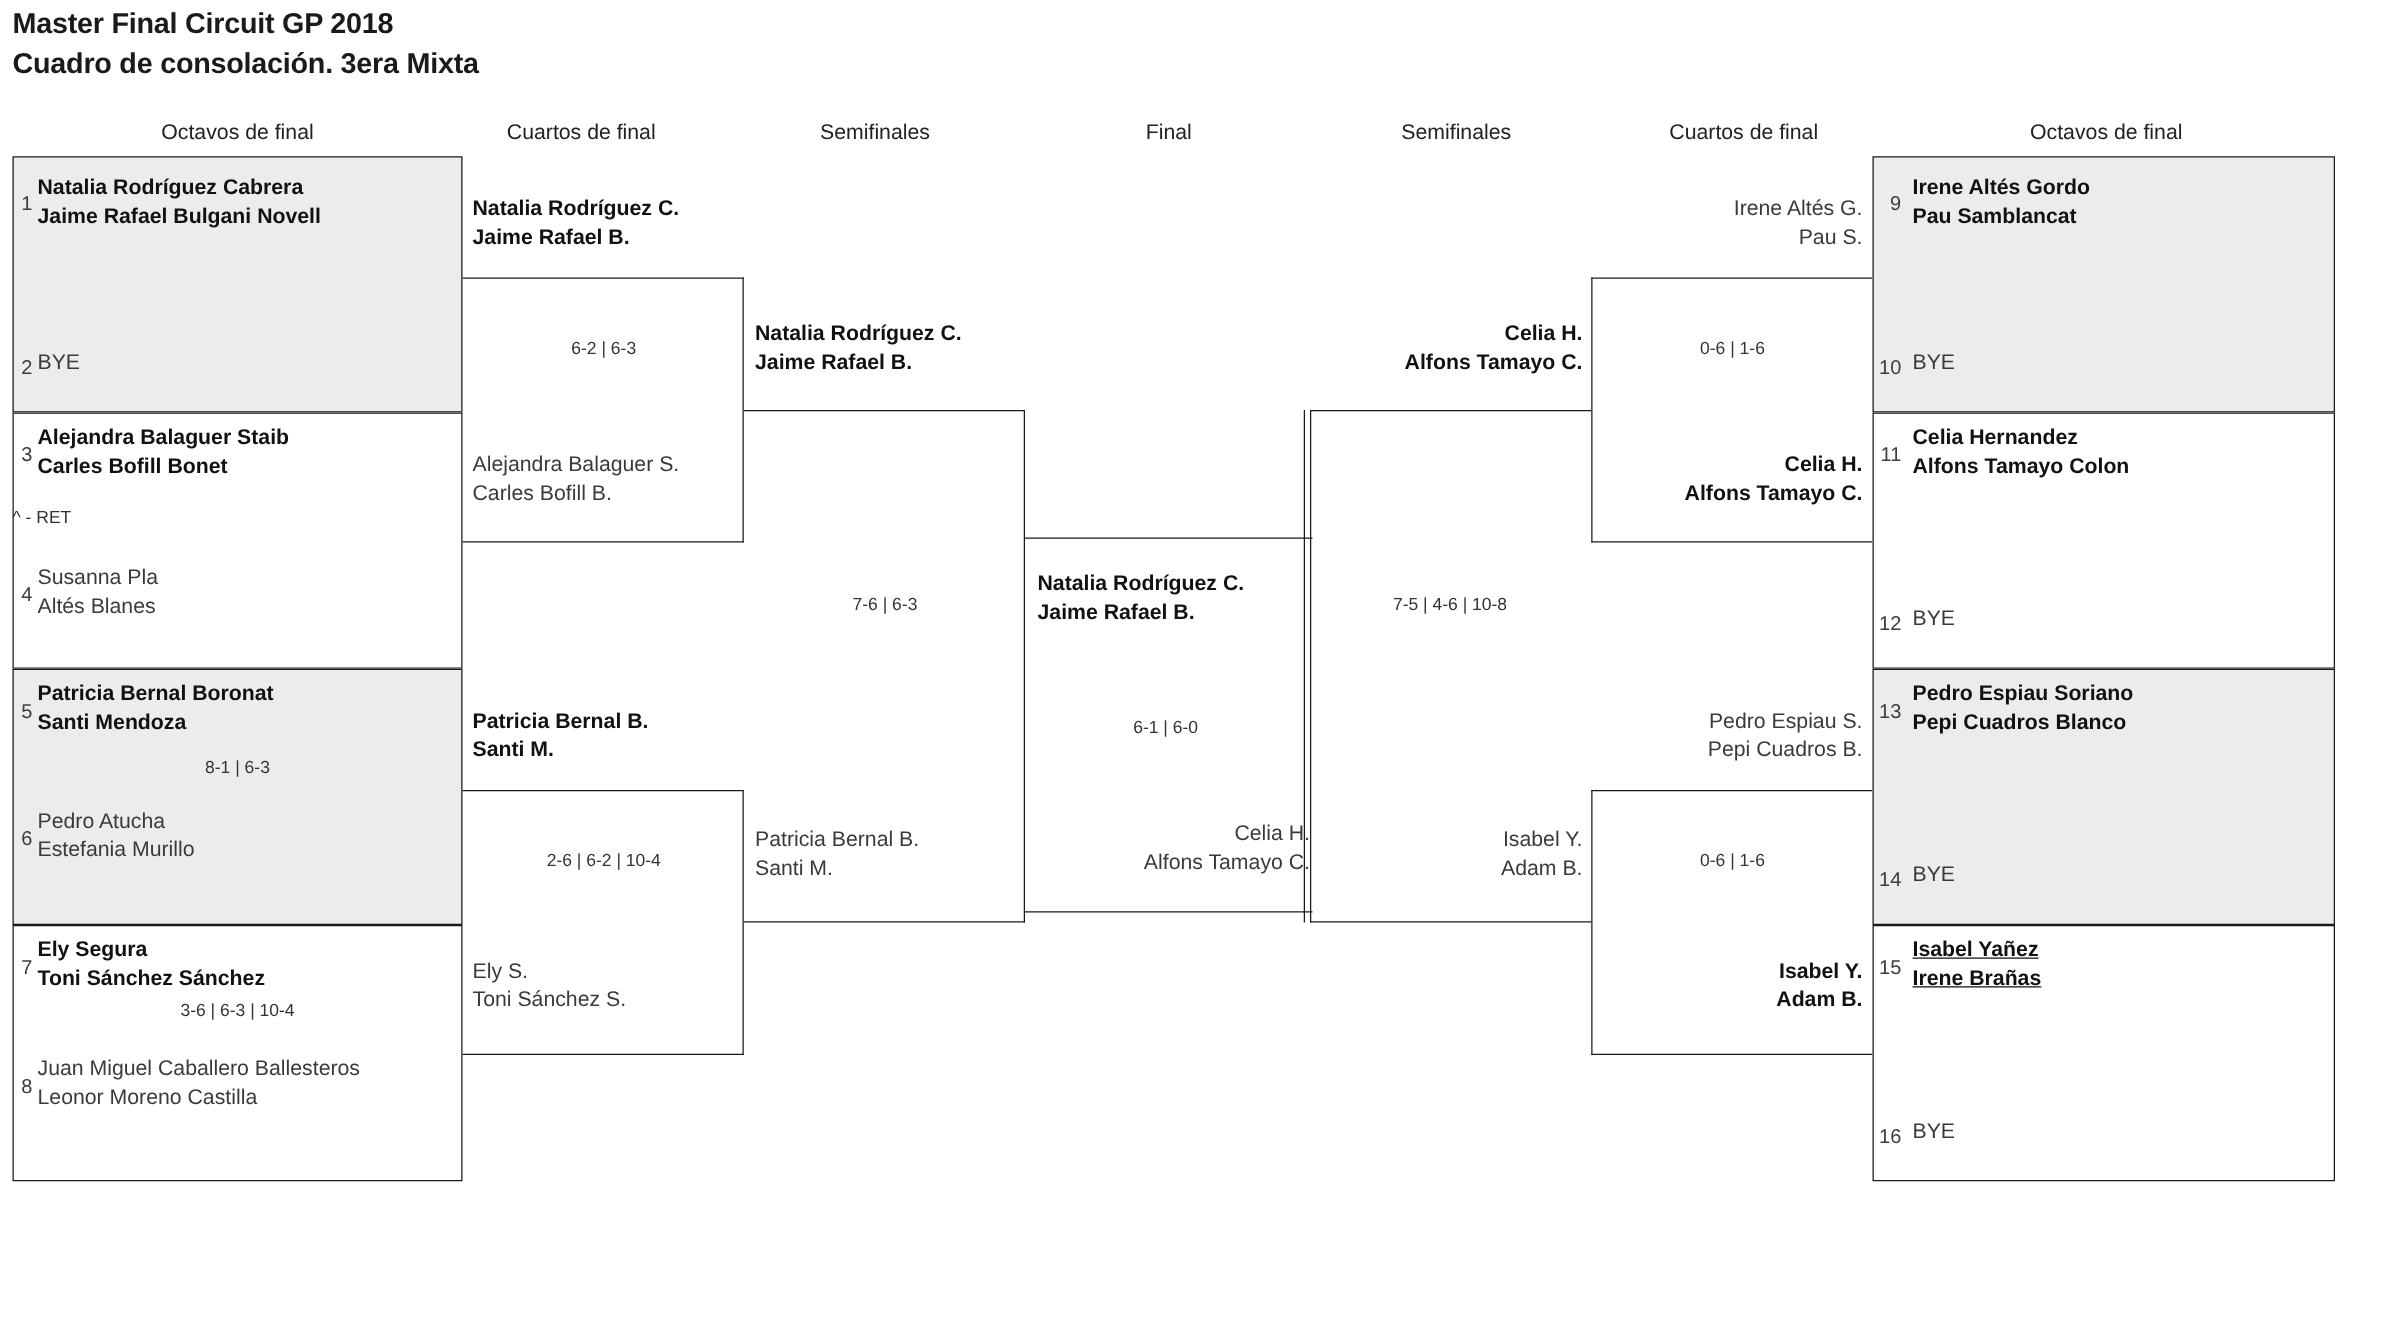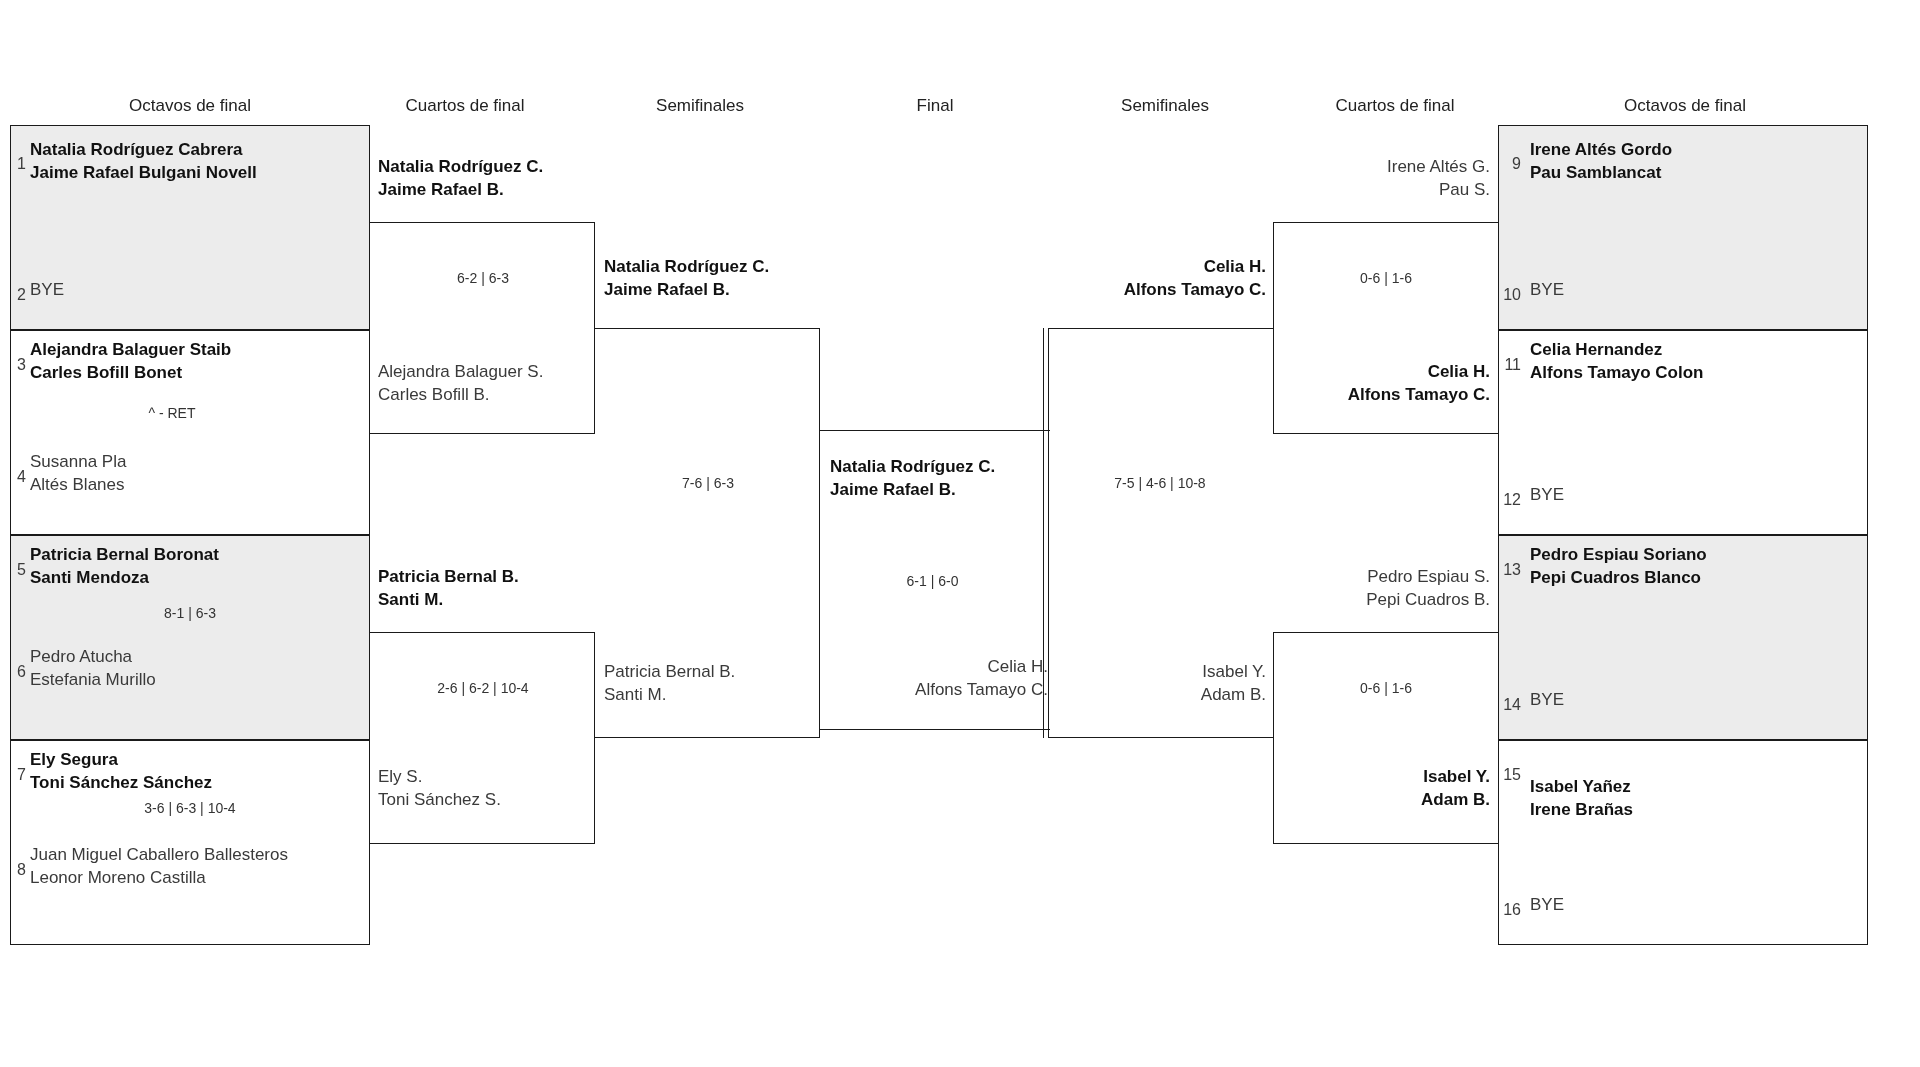--- a/index.html
+++ b/index.html
@@ -57,20 +57,24 @@
     font-size:14px;color:#333;
     white-space:nowrap;
   }
   .ra{text-align:right;}
   .la{text-align:left;}
 </style>
 </head>
 <body>
 
 <div id="header">
+  <div id="title-block">
+    <div class="title-line">Master Final Circuit GP 2018</div>
+    <div class="title-line">Cuadro de consolación. 3era Mixta</div>
+  </div>
 
 </div>
 
 <div class="round-header" style="left:10px;width:360px;">Octavos de final</div>
 <div class="round-header" style="left:345px;width:240px;">Cuartos de final</div>
 <div class="round-header" style="left:580px;width:240px;">Semifinales</div>
 <div class="round-header" style="left:815px;width:240px;">Final</div>
 <div class="round-header" style="left:1045px;width:240px;">Semifinales</div>
 <div class="round-header" style="left:1275px;width:240px;">Cuartos de final</div>
 <div class="round-header" style="left:1500px;width:370px;">Octavos de final</div>
@@ -86,21 +90,21 @@
 </div>
 <div class="seednum" style="left:0px;top:286px;">2</div>
 <div class="names lose la" style="left:30px;top:278px;">
   <span>BYE</span>
 </div>
 
 <div class="seednum" style="left:0px;top:356px;">3</div>
 <div class="names win la" style="left:30px;top:338px;">
   <span>Alejandra Balaguer Staib</span><span class="n2">Carles Bofill Bonet</span>
 </div>
-<div class="score" style="left:10px;top:405px;width:324px;text-align:center;">^ - RET</div>
+<div class="score" style="left:10px;top:405px;width:324px;text-align:left;">^ - RET</div>
 <div class="seednum" style="left:0px;top:468px;">4</div>
 <div class="names lose la" style="left:30px;top:450px;">
   <span>Susanna Pla</span><span class="n2">Altés Blanes</span>
 </div>
 
 <div class="seednum" style="left:0px;top:561px;">5</div>
 <div class="names win la" style="left:30px;top:543px;">
   <span>Patricia Bernal Boronat</span><span class="n2">Santi Mendoza</span>
 </div>
 <div class="score" style="left:10px;top:605px;width:360px;text-align:center;">8-1 | 6-3</div>
@@ -215,19 +219,19 @@
 <div class="seednum" style="left:1495px;top:561px;">13</div>
 <div class="names win la" style="left:1530px;top:543px;">
   <span>Pedro Espiau Soriano</span><span class="n2">Pepi Cuadros Blanco</span>
 </div>
 <div class="seednum" style="left:1495px;top:696px;">14</div>
 <div class="names lose la" style="left:1530px;top:688px;">
   <span>BYE</span>
 </div>
 
 <div class="seednum" style="left:1495px;top:766px;">15</div>
-<div class="names win la" style="left:1530px;top:775px;">
+<div class="names win la" style="left:1530px;top:748px;text-decoration:underline;">
   <span>Isabel Yañez</span><span class="n2">Irene Brañas</span>
 </div>
 <div class="seednum" style="left:1495px;top:901px;">16</div>
 <div class="names lose la" style="left:1530px;top:893px;">
   <span>BYE</span>
 </div>
 
 </body></html>

